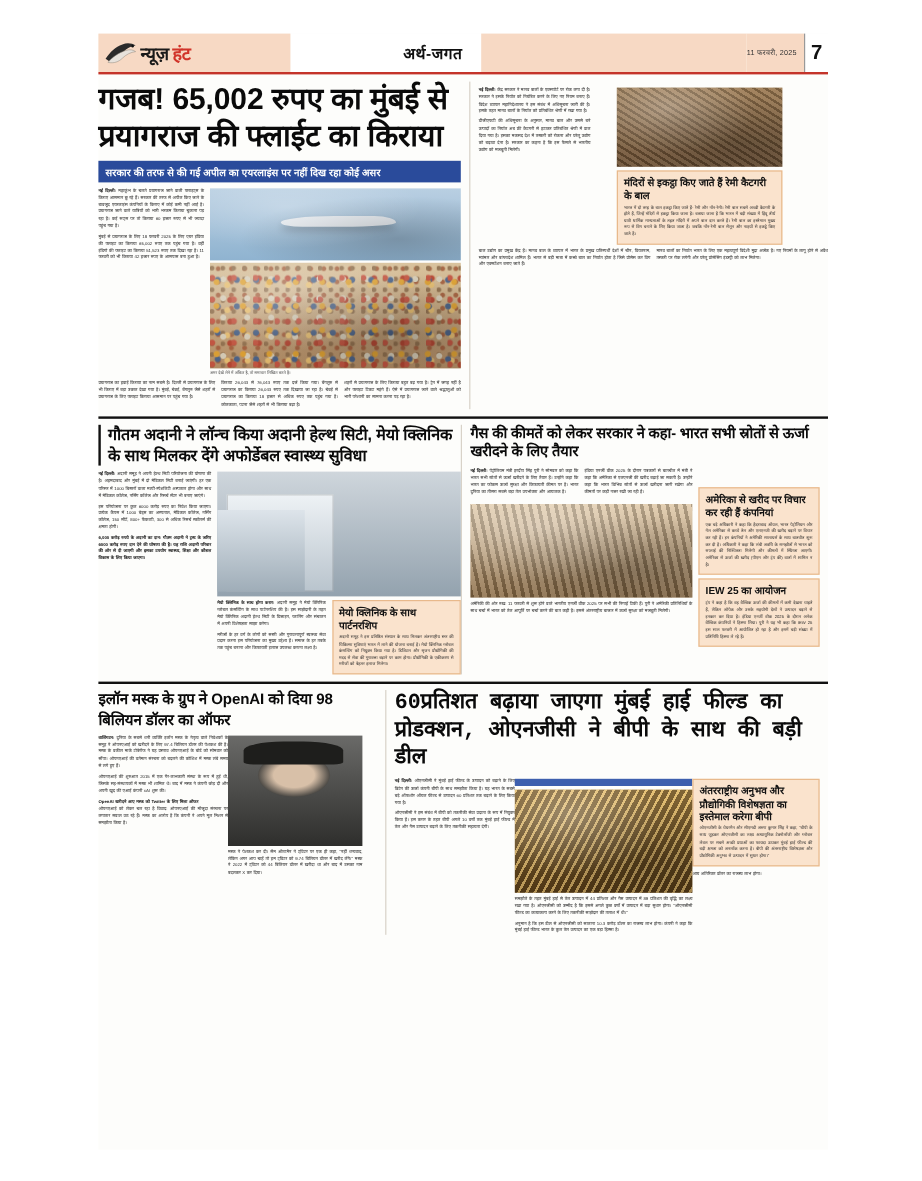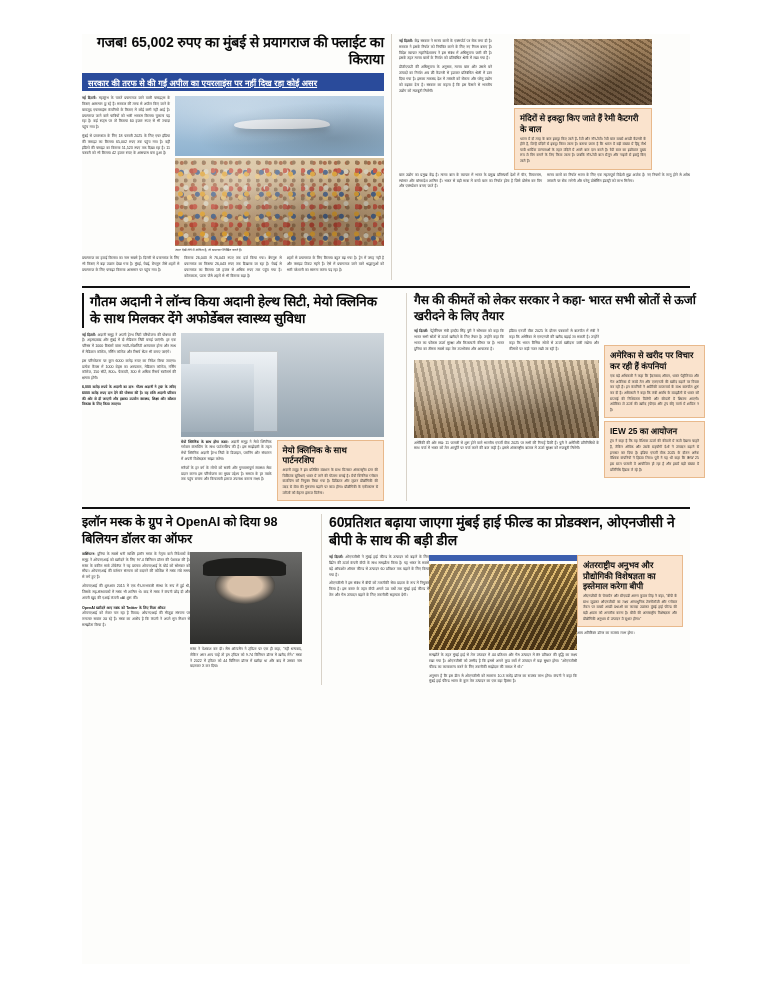--- a/index.html
+++ b/index.html
@@ -81,26 +81,25 @@
       radial-gradient(ellipse at 30% 25%, rgba(255,255,255,.28), transparent 55%),
       radial-gradient(ellipse at 75% 70%, rgba(0,0,0,.22), transparent 60%);
   }
   .ph-caption { font-size: 3.4px; color: #444; margin-top: 1.5px; line-height: 1.4; }
 
   
   .top { display: flex; gap: 7px; margin-top: 6px; }
   .top-left { width: 302px; }
   .top-right { width: 299px; border-left: 1px solid #d8d2c8; padding-left: 7px; }
 
-  .hl-main { font-size: 14px; line-height: 1.22; text-align: right; }
+  .hl-main { font-size: 25px; line-height: 1.22; }
   .blue-band {
     margin-top: 5px; background: #2a4b9b; color: #fff;
     font-size: 8.2px; font-weight: bold; padding: 3.5px 6px;
     letter-spacing: .1px;
-    text-decoration: underline;
   }
 
   .tl-grid { display: flex; gap: 5px; margin-top: 5px; }
   .tl-c1 { width: 88px; }
   .tl-photo-col { width: 209px; }
   .plane-photo { width: 100%; height: 60px; background: linear-gradient(#b9cfe2,#8fb3d0); position: relative; overflow: hidden; }
   .crowd-photo { width: 100%; height: 88px; margin-top: 2px; position: relative; overflow: hidden;
     background: linear-gradient(#d9c39e,#b08a63); }
   .crowd-photo::before {
     content:""; position:absolute; inset:0;
@@ -133,21 +132,21 @@
     opacity:.7;}
   .peach-box {
     background: #fae3cd; border: 1px solid #e8b98c; padding: 4px 5px; margin-top: 3px;
   }
   .peach-box h4 { font-size: 8.4px; font-weight: bold; color: #111; line-height: 1.25; margin-bottom: 2.5px; }
   .peach-box .body-col { font-size: 3.5px; }
 
   .pink-rule { border: 1px solid #e79a92; }
 
   
-  .middle { display: flex; gap: 22px; margin-top: 6px; border-top: 2px solid #111; padding-top: 5px; }
+  .middle { display: flex; gap: 0; margin-top: 6px; border-top: 2px solid #111; padding-top: 5px; }
   .mid-left { width: 302px; }
   .mid-right { width: 299px; border-left: 1px solid #d8d2c8; padding-left: 7px; }
   .hl-adani { font-size: 13.4px; line-height: 1.3; }
   .hl-gas { font-size: 12.2px; line-height: 1.3; }
 
   .mid-body { display: flex; gap: 5px; margin-top: 5px; }
   .mid-c { width: 94px; }
   .mid-photo { width: 100%; height: 104px; background: linear-gradient(#cfd6dc,#93a2ae); position: relative; overflow: hidden; }
   .mid-photo::before{ content:""; position:absolute; left:4%; top:18%; width:44%; height:78%;
     background: linear-gradient(#eef2f5,#b9c4cd);
@@ -157,40 +156,60 @@
 
   .gas-photo { width: 100%; height: 78px; background: linear-gradient(#e0c9a8,#8a6b45); position: relative; overflow: hidden; }
   .gas-photo::before{content:"";position:absolute;inset:0;
     background-image: repeating-linear-gradient(78deg, rgba(0,0,0,.22) 0 3px, rgba(255,255,255,.14) 3px 7px);}
 
   
   .bottom { display: flex; gap: 7px; margin-top: 6px; border-top: 2px solid #111; padding-top: 5px; }
   .bot-left { width: 232px; }
   .bot-right { width: 369px; border-left: 1px solid #d8d2c8; padding-left: 7px; }
   .hl-musk { font-size: 12.6px; line-height: 1.3; }
-  .hl-ongc { font-size: 14px; line-height: 1.28; }
+  .hl-ongc { font-size: 18px; line-height: 1.28; font-family: Liberation Mono, monospace; }
   .bot-body { display: flex; gap: 0; margin-top: 5px; }
   .bot-c { width: 108px; }
   .musk-photo { width: 112px; height: 92px; background: linear-gradient(#6a6a68,#2e2e2c); position: relative; overflow: hidden; }
   .musk-photo::before{content:"";position:absolute;left:22%;top:16%;width:54%;height:40%;
     background: radial-gradient(ellipse at 50% 50%, #d8c0a8 40%, #3a3a38 75%); border-radius:50%;}
   .musk-photo::after{content:"";position:absolute;left:12%;top:6%;width:74%;height:20%;
     background:#1e1e1c; border-radius: 40% 40% 10% 10%;}
   .ongc-photo { width: 100%; height: 86px; background: linear-gradient(#c9a35c,#6d4e22); position: relative; overflow: hidden; }
   .ongc-photo::before{content:"";position:absolute;inset:0;
     background-image: repeating-linear-gradient(118deg, rgba(255,220,140,.5) 0 2px, rgba(40,25,5,.45) 2px 6px);}
 
   .blue-band-sm { background: #3d5fae; height: 6px; margin-bottom: 3px; }
 </style>
 </head>
 <body>
 
 <div class="page">
  <div class="sheet">
 
+  <div class="masthead">
+    <div class="mh-logo-wrap">
+      <span class="bird">
+        <svg width="30" height="22" viewBox="0 0 30 22">
+          <path d="M2 16 C6 10, 10 6, 16 4 C20 2.5, 24 3, 27 5 C23 5.5, 20 7, 17 10 C14 13, 10 16, 5 18 Z" fill="#2b2b2b"></path>
+          <path d="M4 19 C8 14, 13 11, 19 9 C22 8, 25 8.5, 27 10 C23 10.5, 19 12.5, 16 15.5 C13 18.5, 9 20, 4 19 Z" fill="#e7e2dc" stroke="#8a8278" stroke-width=".4"></path>
+          <circle cx="24.5" cy="5.6" r="1" fill="#111"></circle>
+        </svg>
+      </span>
+      <span class="logo-text">
+        <span class="t1">न्यूज़</span>
+            <span class="t2">हंट</span>
+      </span>
+    </div>
+    <div class="mh-gap"></div>
+    <div class="mh-section">अर्थ-जगत</div>
+    <div class="mh-bar"></div>
+    <div class="mh-date">11 फरवरी, 2025</div>
+    <div class="mh-pageno">7</div>
+  </div>
 
   <div class="top">
 
     <div class="top-left">
       <div class="hl hl-main">गजब! 65,002 रुपए का मुंबई से प्रयागराज की फ्लाईट का किराया</div>
       <div class="blue-band">सरकार की तरफ से की गई अपील का एयरलाइंस पर नहीं दिख रहा कोई असर</div>
 
       <div class="tl-grid">
         <div class="tl-c1 body-col">
           <p><span class="lede">नई दिल्ली:</span>

